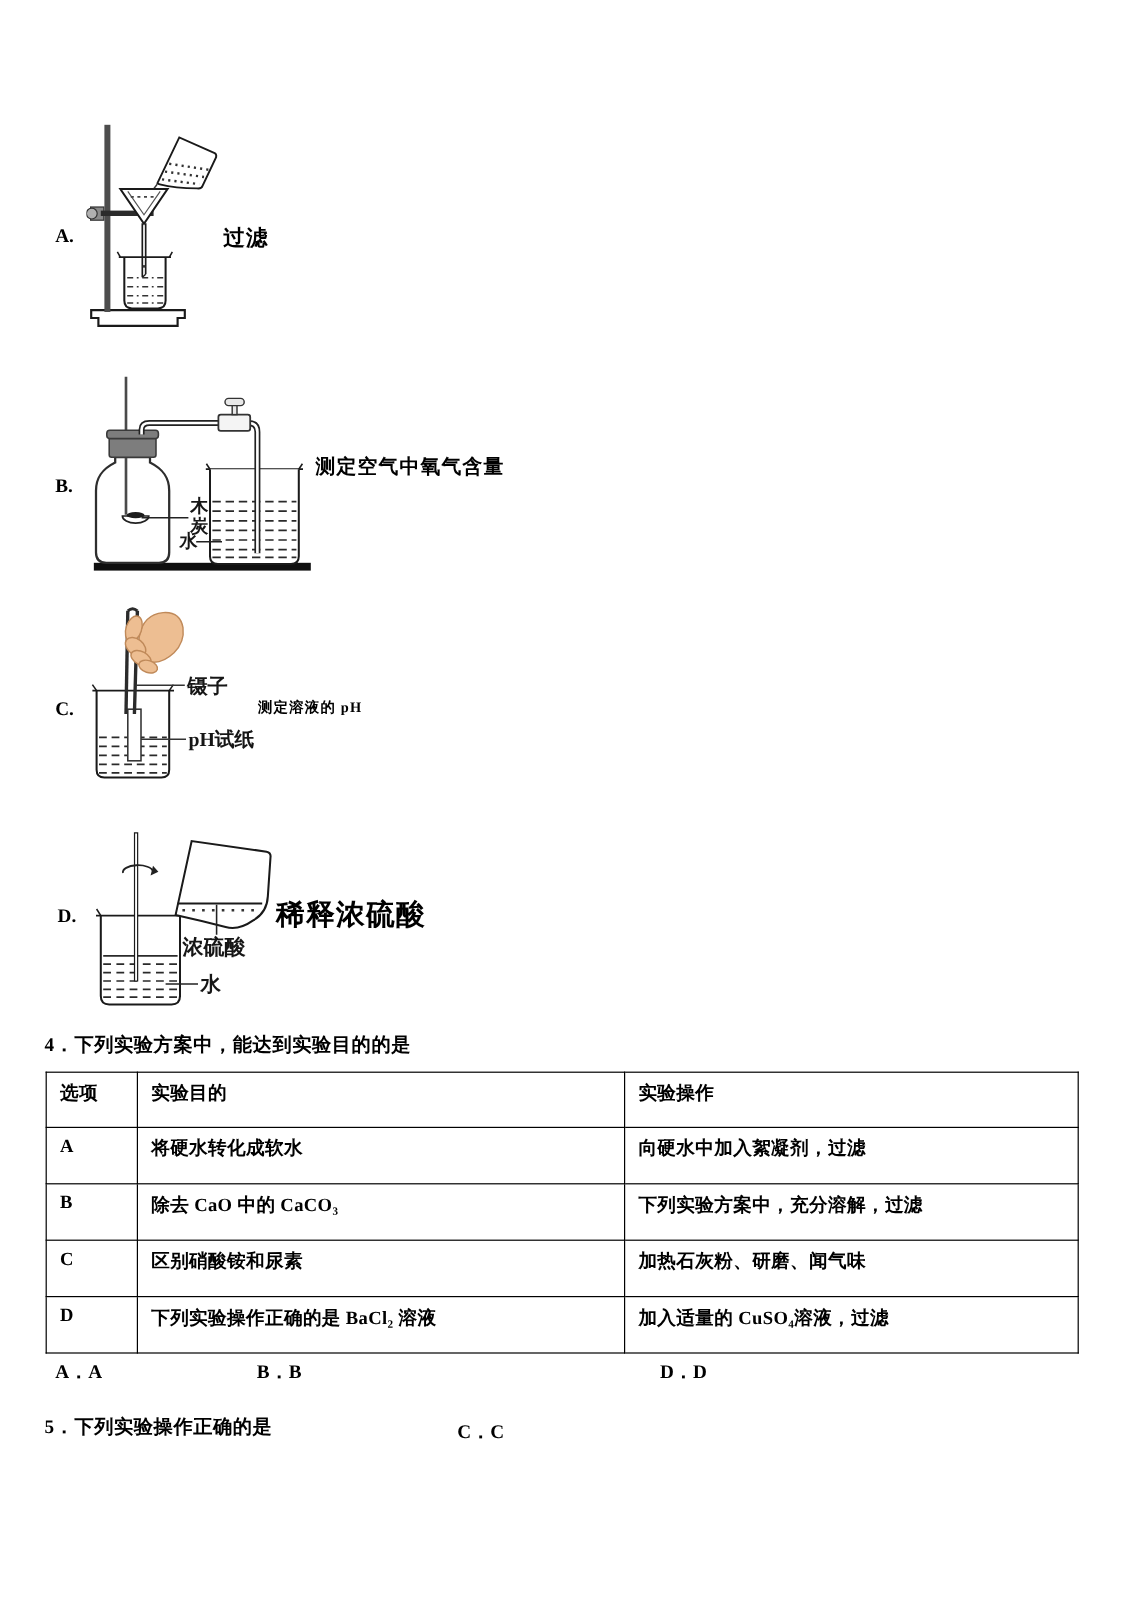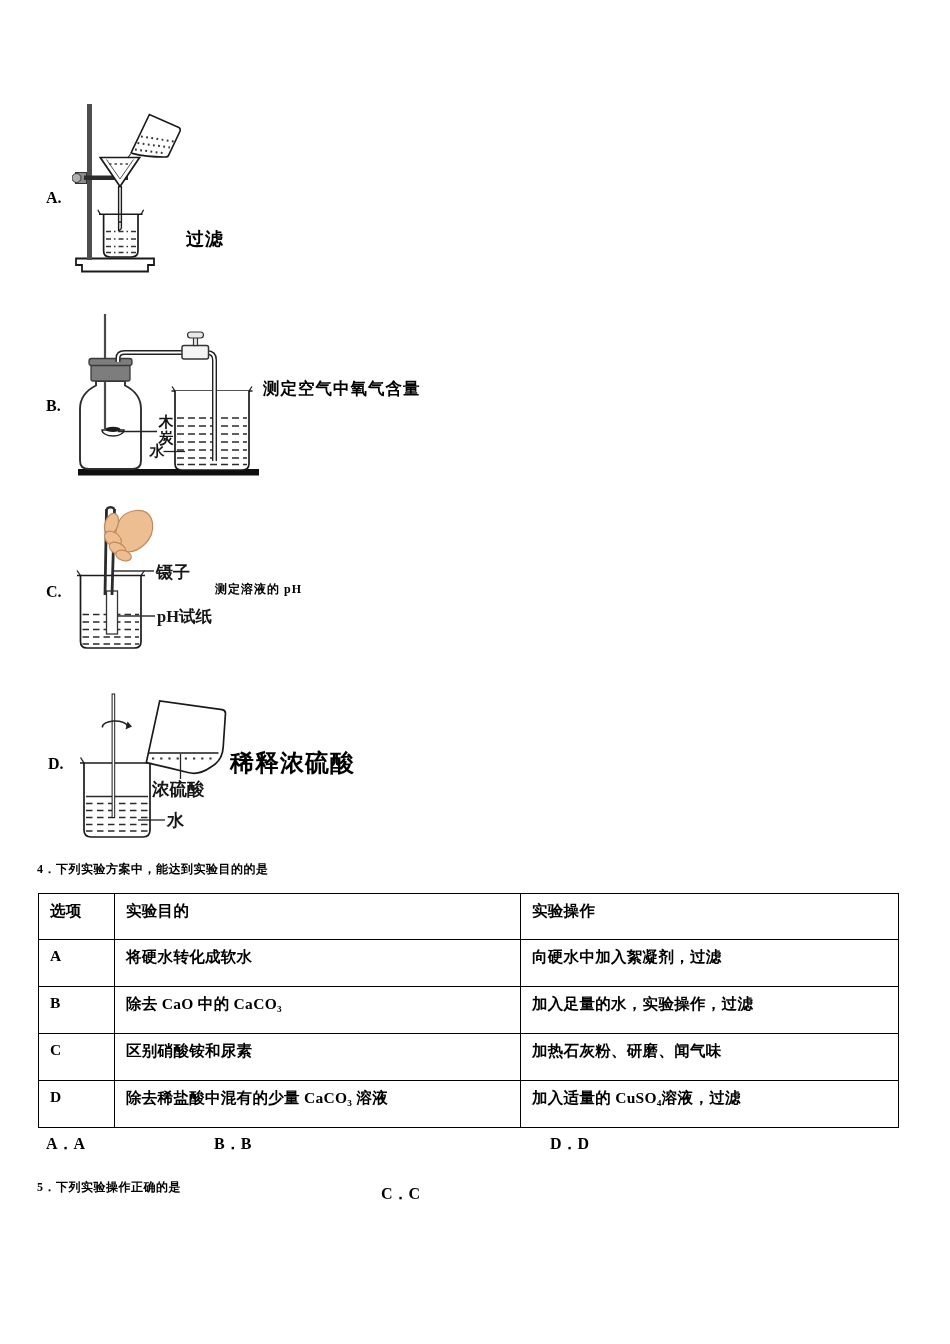--- a/index.html
+++ b/index.html
@@ -1,24 +1,24 @@
 <!DOCTYPE html>
 <html><head>
 <meta charset="utf-8">
 <style>
   html,body{margin:0;padding:0;background:#fff;}
   .page{position:relative;width:950px;height:1344px;background:#fff;overflow:hidden;
         font-family:"Liberation Serif","DejaVu Serif",serif;font-weight:700;color:#000;}
   .abs{position:absolute;}
   .dlabel{font-size:16px;line-height:1;}
   .cap{font-size:12px;line-height:1;letter-spacing:1px;}
-  .cap-a{font-size:18px;margin-top:41px;}
+  .cap-a{font-size:18px;}
   .cap-b{font-size:16.5px;}
   .cap-d{font-size:24px;}
-  .qtext{font-size:12px;line-height:1.2;letter-spacing:0.5px;}
+  .qtext{font-size:16px;line-height:1.2;letter-spacing:0.5px;}
   table.qtable{position:absolute;left:38px;top:893px;width:860px;border-collapse:collapse;
         table-layout:fixed;font-size:15.5px;padding-left:48px;}
   table.qtable td{border:1.6px solid #000;vertical-align:top;text-align:left;
         padding:7px 8px 0 11px;font-weight:700;letter-spacing:0.3px;}
   tr.r-head{height:46px;} tr.r-data{height:47px;}
   .choice{font-size:16px;line-height:1;font-family:Liberation Serif, serif;}
   svg text{font-family:"Liberation Serif","DejaVu Serif",serif;font-weight:600;fill:#161616;}
 </style>
 </head>
 <body>
@@ -198,30 +198,30 @@
         <td>实验操作</td>
       </tr>
       <tr class="r-data">
         <td>A</td>
         <td>将硬水转化成软水</td>
         <td>向硬水中加入絮凝剂，过滤</td>
       </tr>
       <tr class="r-data">
         <td>B</td>
         <td>除去 CaO 中的 CaCO₃</td>
-        <td>加入足量的水，实验操作，过滤</td>
+        <td>下列实验方案中，充分溶解，过滤</td>
       </tr>
       <tr class="r-data">
         <td>C</td>
         <td>区别硝酸铵和尿素</td>
         <td>加热石灰粉、研磨、闻气味</td>
       </tr>
       <tr class="r-data">
         <td>D</td>
-        <td>除去稀盐酸中混有的少量 CaCO₃ 溶液</td>
+        <td>下列实验操作正确的是 BaCl₂ 溶液</td>
         <td>加入适量的 CuSO₄溶液，过滤</td>
       </tr>
     </tbody>
   </table>
 
   <div class="abs choice" style="left:46px;top:1136px">A．A</div>
   <div class="abs choice" style="left:214px;top:1136px">B．B</div>
   <div class="abs choice" style="left:381px;top:1186px">C．C</div>
   <div class="abs choice" style="left:550px;top:1136px">D．D</div>
 

